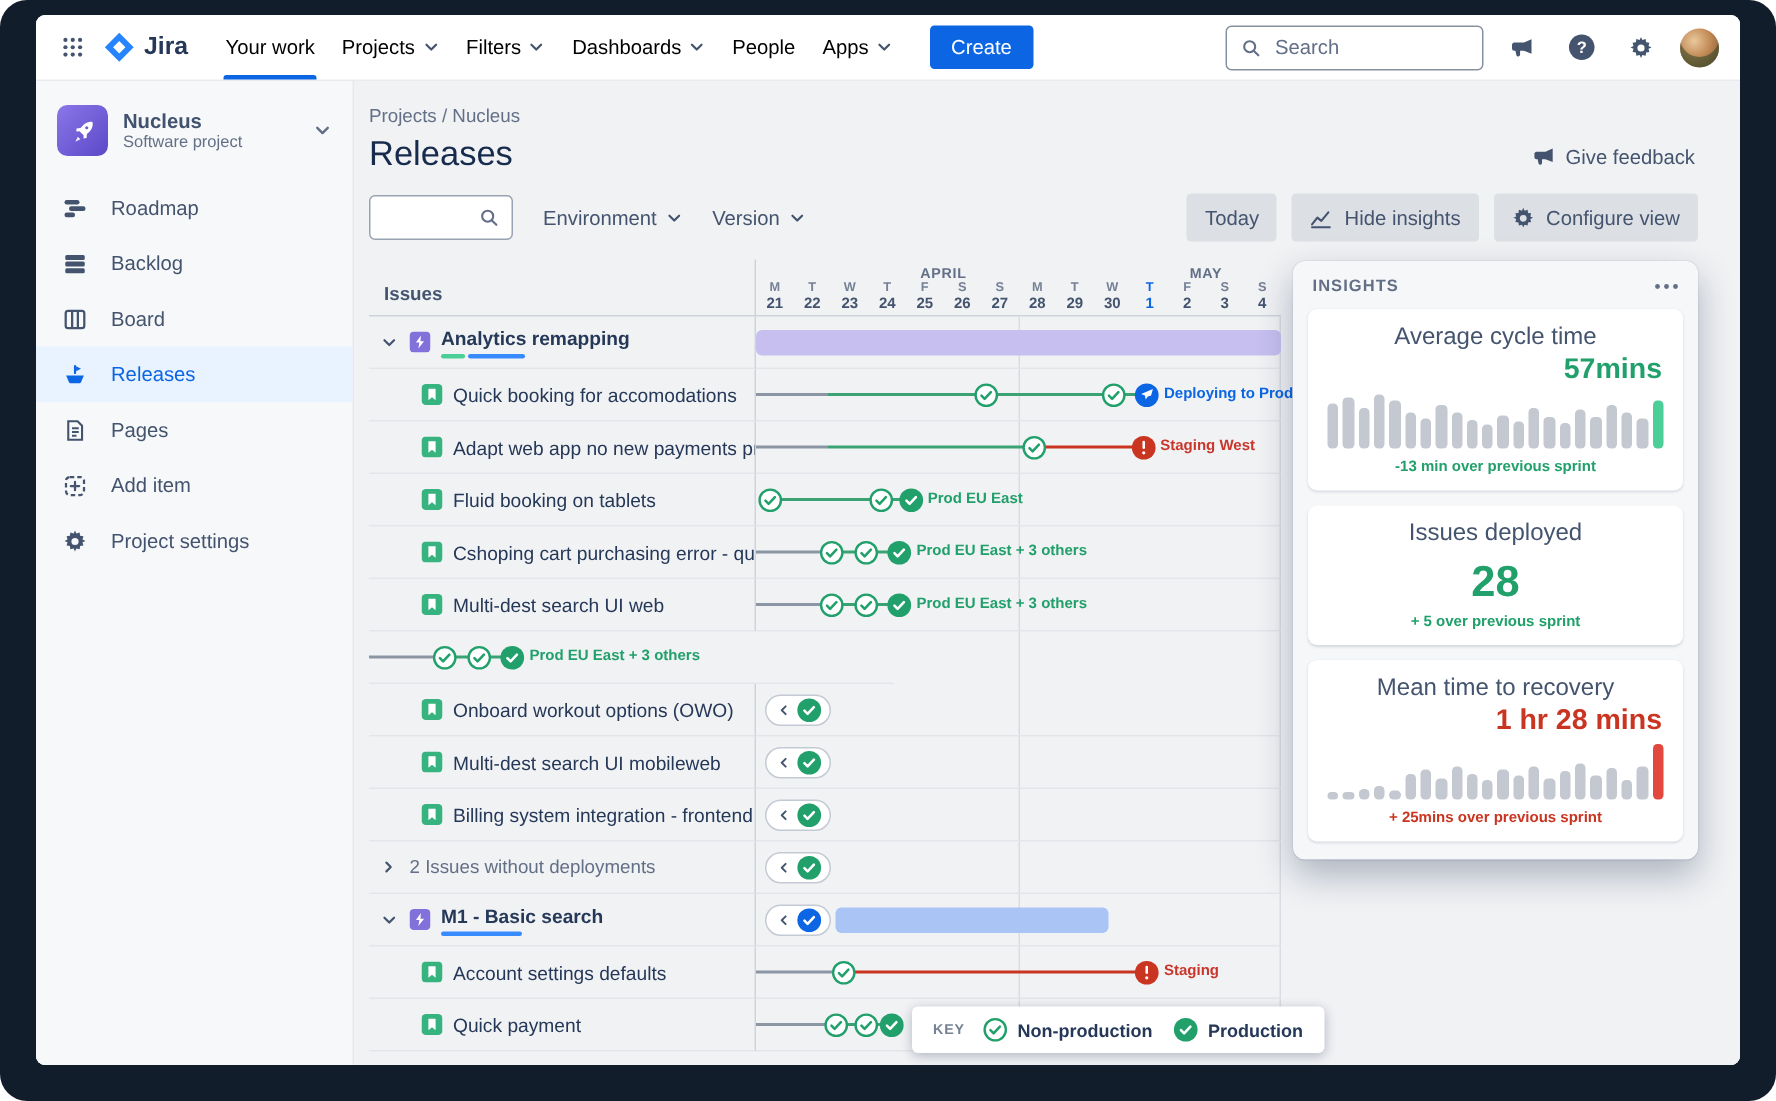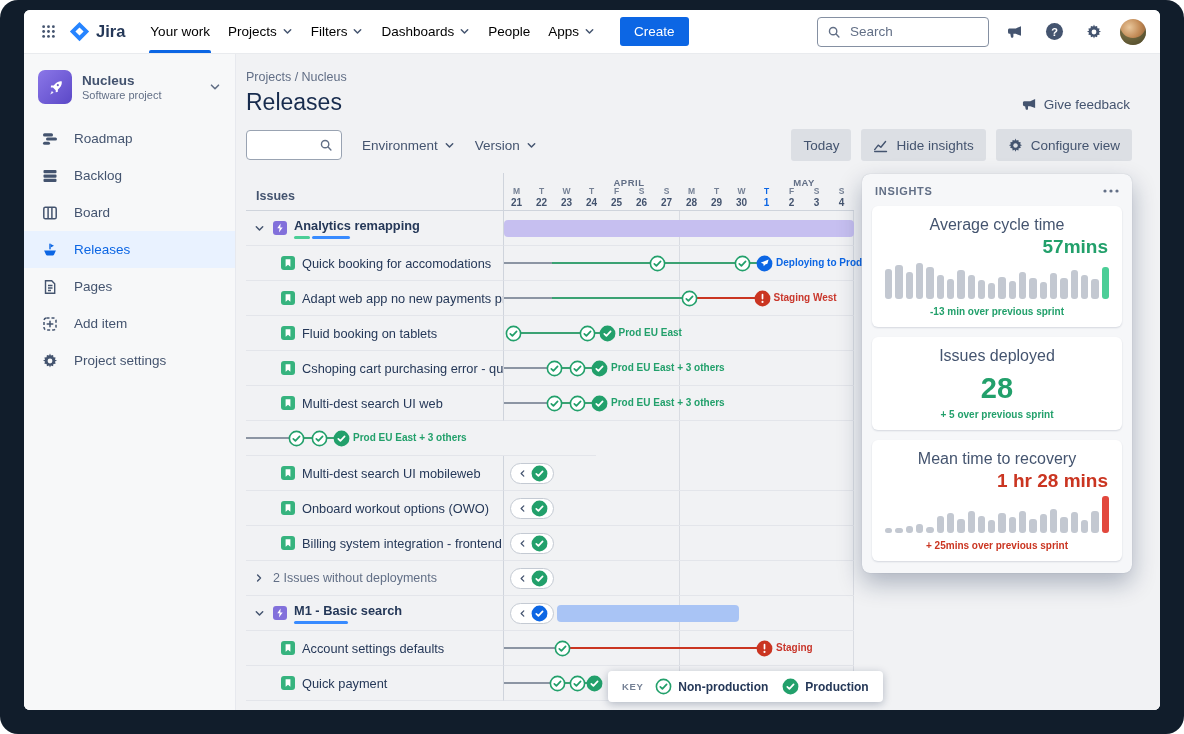--- a/index.html
+++ b/index.html
@@ -654,21 +654,21 @@
               </div>
               <div class="t-row">
                 <div class="t-left">
                   <span class="indent"></span>
                   <span class="type-ico">
                     <svg viewBox="0 0 14 14" width="14" height="14">
                       <rect width="14" height="14" rx="3" fill="#36B37E"></rect>
                       <path d="M4.6 3.2h4.8v7.6L7 8.8l-2.4 2z" fill="#fff"></path>
                     </svg>
                   </span>
-                  <div class="row-label">Multi-dest search UI mobileweb</div>
+                  <div class="row-label">Onboard workout options (OWO)</div>
                 </div>
                 <div class="t-grid">
                   <div class="pill">
                     <span class="pchev">
                       <svg viewBox="0 0 12 12" width="9" height="9" fill="none" stroke="currentColor" stroke-width="1.7" stroke-linecap="round" stroke-linejoin="round">
                         <path d="M7.7 2.5 4.2 6l3.5 3.5"></path>
                       </svg>
                     </span>
                     <span class="picon">
                       <svg viewBox="0 0 17 17" width="17" height="17">
@@ -681,21 +681,21 @@
               </div>
               <div class="t-row">
                 <div class="t-left">
                   <span class="indent"></span>
                   <span class="type-ico">
                     <svg viewBox="0 0 14 14" width="14" height="14">
                       <rect width="14" height="14" rx="3" fill="#36B37E"></rect>
                       <path d="M4.6 3.2h4.8v7.6L7 8.8l-2.4 2z" fill="#fff"></path>
                     </svg>
                   </span>
-                  <div class="row-label">Onboard workout options (OWO)</div>
+                  <div class="row-label">Multi-dest search UI mobileweb</div>
                 </div>
                 <div class="t-grid">
                   <div class="pill">
                     <span class="pchev">
                       <svg viewBox="0 0 12 12" width="9" height="9" fill="none" stroke="currentColor" stroke-width="1.7" stroke-linecap="round" stroke-linejoin="round">
                         <path d="M7.7 2.5 4.2 6l3.5 3.5"></path>
                       </svg>
                     </span>
                     <span class="picon">
                       <svg viewBox="0 0 17 17" width="17" height="17">

